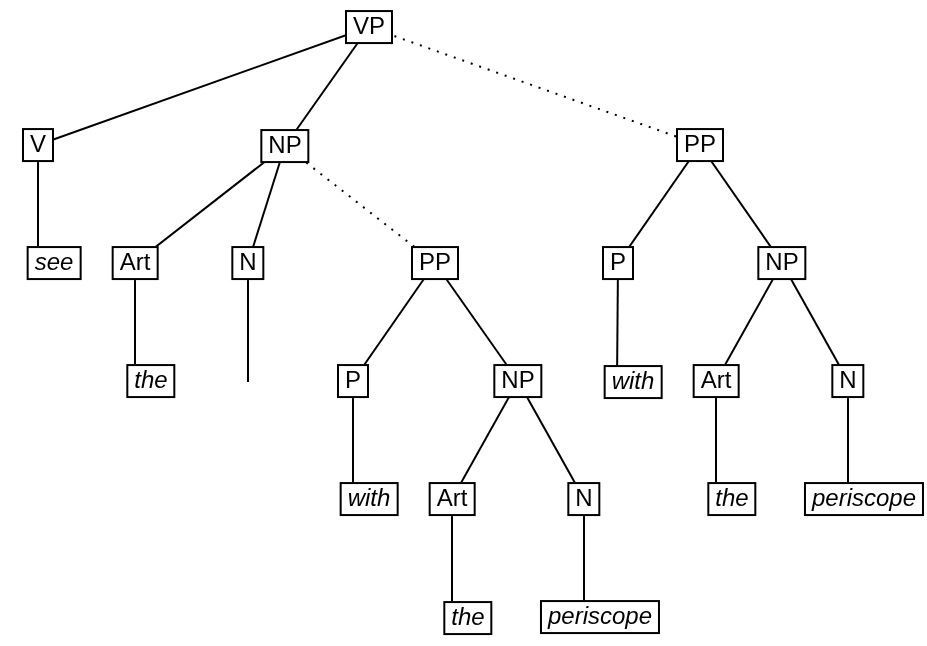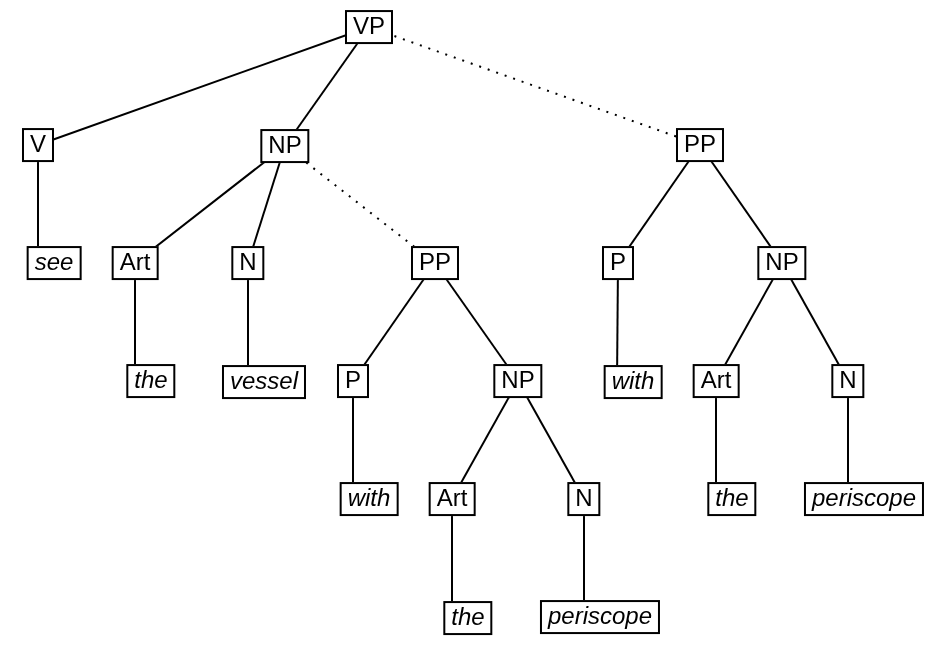--- a/index.html
+++ b/index.html
@@ -69,21 +69,20 @@
       <div class="node" style="left: 38px; top: 145px;">V</div>
       <div class="node" style="left: 285px; top: 146px;">NP</div>
       <div class="node" style="left: 700px; top: 145px;">PP</div>
       <div class="node term" style="left: 38px; top: 263px;">see</div>
       <div class="node" style="left: 135px; top: 263px;">Art</div>
       <div class="node" style="left: 248px; top: 263px;">N</div>
       <div class="node" style="left: 435px; top: 263px;">PP</div>
       <div class="node" style="left: 618px; top: 263px;">P</div>
       <div class="node" style="left: 782px; top: 263px;">NP</div>
       <div class="node term" style="left: 135px; top: 381px;">the</div>
-      <div class="node term" style="left: 248px; top: 382px;">vessel</div>
       <div class="node" style="left: 353px; top: 381px;">P</div>
       <div class="node" style="left: 518px; top: 381px;">NP</div>
       <div class="node term" style="left: 617px; top: 382px;">with</div>
       <div class="node" style="left: 716px; top: 381px;">Art</div>
       <div class="node" style="left: 848px; top: 381px;">N</div>
       <div class="node term" style="left: 353px; top: 499px;">with</div>
       <div class="node" style="left: 452px; top: 499px;">Art</div>
       <div class="node" style="left: 584px; top: 499px;">N</div>
       <div class="node term" style="left: 716px; top: 499px;">the</div>
       <div class="node term" style="left: 848px; top: 499px;">periscope</div>

